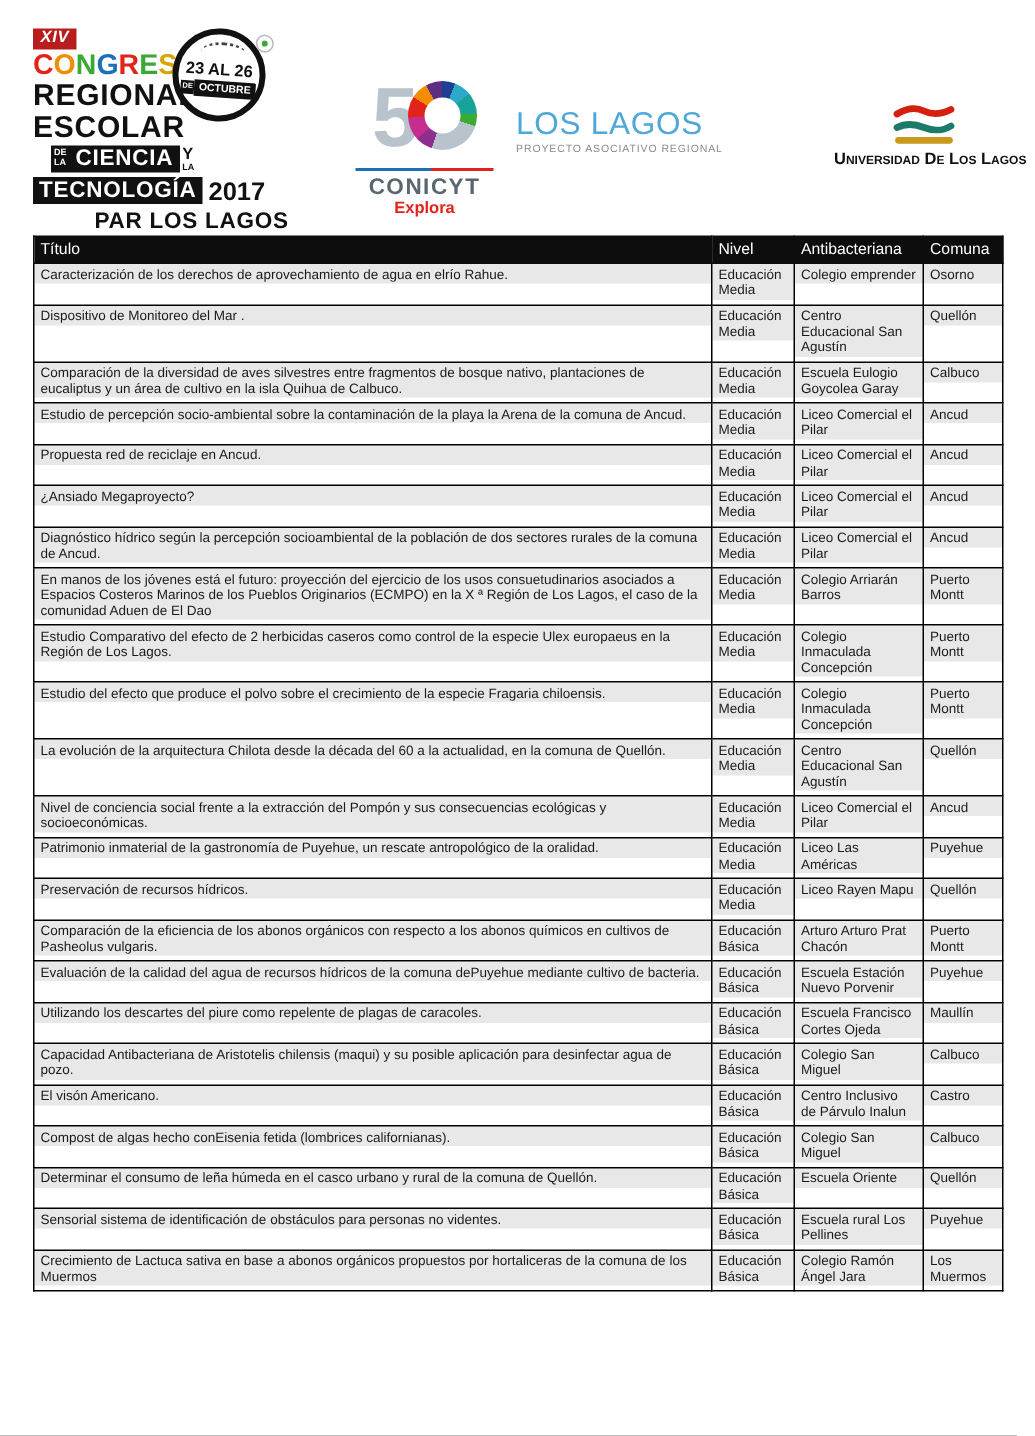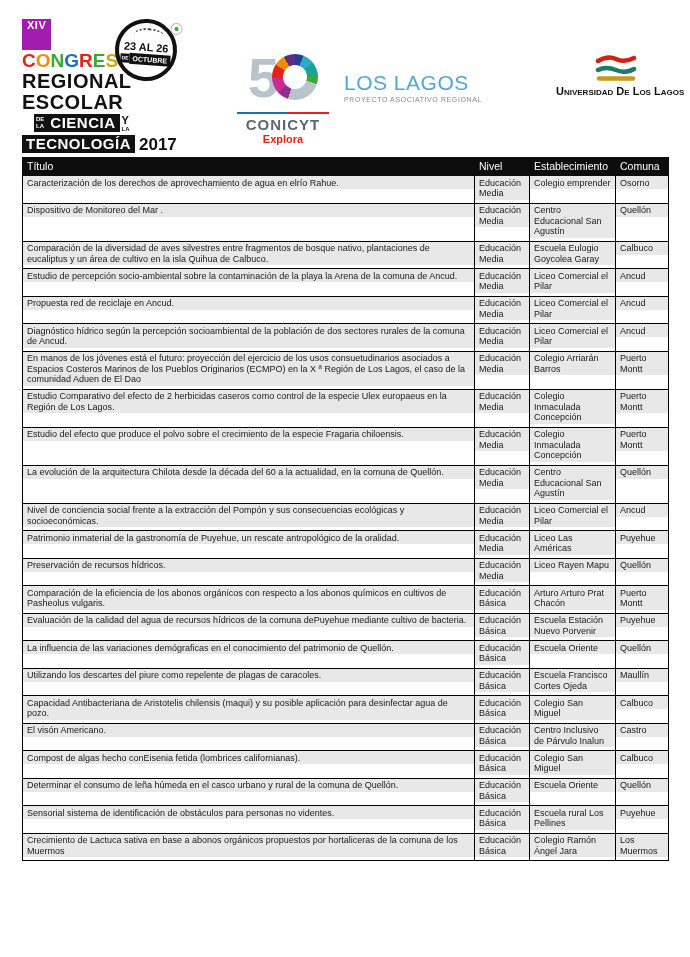--- a/index.html
+++ b/index.html
@@ -8,22 +8,22 @@
   .page {
     position:relative; width:690px; height:957px; margin:0 auto;
     background:#ffffff; overflow:hidden;
   }
 
   
   .hdr { position:absolute; top:0; left:0; width:690px; height:155px; }
 
   
   .congreso { position:absolute; left:22px; top:16px; width:200px; line-height:1; }
-  .xiv { display:inline-block; background:#a21caf; color:#fff; font-weight:bold;
-         font-size:11px; padding:1px 5px 19px; letter-spacing:.5px; }
+  .xiv { display:inline-block; background:#b91c1c; color:#fff; font-weight:bold;
+         font-size:11px; padding:1px 5px 2px; letter-spacing:.5px;font-style:italic; }
   .congreso-word { font-weight:bold; font-size:19px; letter-spacing:0; margin-top:1px; }
   .big-line { font-weight:bold; font-size:20px; color:#111; letter-spacing:.5px; margin-top:1px; }
   .ciencia-row { display:flex; align-items:stretch; margin-top:2px;padding-left:12px; }
   .dela { display:flex; flex-direction:column; justify-content:center; background:#111;
           color:#fff; font-weight:bold; font-size:6px; padding:1px 2px; line-height:1.1; }
   .box-dark { background:#111; color:#fff; font-weight:bold; font-size:15px;
               padding:1px 4px 2px; letter-spacing:.5px; }
   .yla { display:flex; flex-direction:column; justify-content:center; color:#111;
          font-weight:bold; margin-left:2px; line-height:1; }
   .yla .y { font-size:11px; } .yla .la { font-size:6px; }
@@ -62,21 +62,21 @@
 
   
   .parex { position:absolute; left:344px; top:72px; width:180px; line-height:1.05; }
   .parex-top { font-size:23px; letter-spacing:-.5px; }
   .parex-top .par { font-weight:bold; color:#4d4d55; }
   .parex-top .explora { color:#8a8a90; }
   .parex-region { font-size:21px; color:#4fa8d8; letter-spacing:.5px; }
   .parex-tag { font-size:7px; color:#8a8a90; letter-spacing:.6px; margin-top:2px; }
 
   
-  .ulagos { position:absolute; left:556px; top:55px; width:120px; text-align:center; }
+  .ulagos { position:absolute; left:556px; top:70px; width:120px; text-align:center; }
   .ulagos-waves { display:flex; flex-direction:column; align-items:center; gap:1px; }
   .ulagos-name { font-weight:bold; font-size:11px; color:#111; margin-top:3px;
                  font-variant:small-caps; letter-spacing:0; white-space:nowrap; }
 
   
   .tbl-wrap { position:absolute; left:22px; top:157px; width:646px; }
   table { width:646px; border-collapse:collapse; table-layout:fixed; }
   col.c-tit { width:452px; } col.c-niv { width:55px; } col.c-est { width:86px; } col.c-com { width:53px; }
   thead th { background:#0d0d0d; color:#fff; font-weight:normal; font-size:10.5px;
              text-align:left; padding:2px 4px 3px; border:1px solid #0d0d0d; }
@@ -160,21 +160,21 @@
       <colgroup>
           <col class="c-tit">
           <col class="c-niv">
           <col class="c-est">
           <col class="c-com">
         </colgroup>
       <thead>
         <tr>
           <th>Título</th>
           <th>Nivel</th>
-          <th>Establecimiento</th>
+          <th>Antibacteriana</th>
           <th>Comuna</th>
         </tr>
       </thead>
       <tbody>
           <tr>
             <td>
               <div class="cell-shade">Caracterización de los derechos de aprovechamiento de agua en elrío Rahue.</div>
             </td>
             <td>
               <div class="cell-shade">Educación Media</div>
@@ -237,20 +237,34 @@
             </td>
             <td>
               <div class="cell-shade">Liceo Comercial el Pilar</div>
             </td>
             <td>
               <div class="cell-shade">Ancud</div>
             </td>
           </tr>
           <tr>
             <td>
+              <div class="cell-shade">¿Ansiado Megaproyecto?</div>
+            </td>
+            <td>
+              <div class="cell-shade">Educación Media</div>
+            </td>
+            <td>
+              <div class="cell-shade">Liceo Comercial el Pilar</div>
+            </td>
+            <td>
+              <div class="cell-shade">Ancud</div>
+            </td>
+          </tr>
+          <tr>
+            <td>
               <div class="cell-shade">Diagnóstico hídrico según la percepción socioambiental de la población de dos sectores rurales de la comuna de Ancud.</div>
             </td>
             <td>
               <div class="cell-shade">Educación Media</div>
             </td>
             <td>
               <div class="cell-shade">Liceo Comercial el Pilar</div>
             </td>
             <td>
               <div class="cell-shade">Ancud</div>
@@ -373,34 +387,20 @@
               <div class="cell-shade">Evaluación de la calidad del agua de recursos hídricos de la comuna dePuyehue mediante cultivo de bacteria.</div>
             </td>
             <td>
               <div class="cell-shade">Educación Básica</div>
             </td>
             <td>
               <div class="cell-shade">Escuela Estación Nuevo Porvenir</div>
             </td>
             <td>
               <div class="cell-shade">Puyehue</div>
-            </td>
-          </tr>
-          <tr>
-            <td>
-              <div class="cell-shade">La influencia de las variaciones demógraficas en el conocimiento del patrimonio de Quellón.</div>
-            </td>
-            <td>
-              <div class="cell-shade">Educación Básica</div>
-            </td>
-            <td>
-              <div class="cell-shade">Escuela Oriente</div>
-            </td>
-            <td>
-              <div class="cell-shade">Quellón</div>
             </td>
           </tr>
           <tr>
             <td>
               <div class="cell-shade">Utilizando los descartes del piure como repelente de plagas de caracoles.</div>
             </td>
             <td>
               <div class="cell-shade">Educación Básica</div>
             </td>
             <td>

